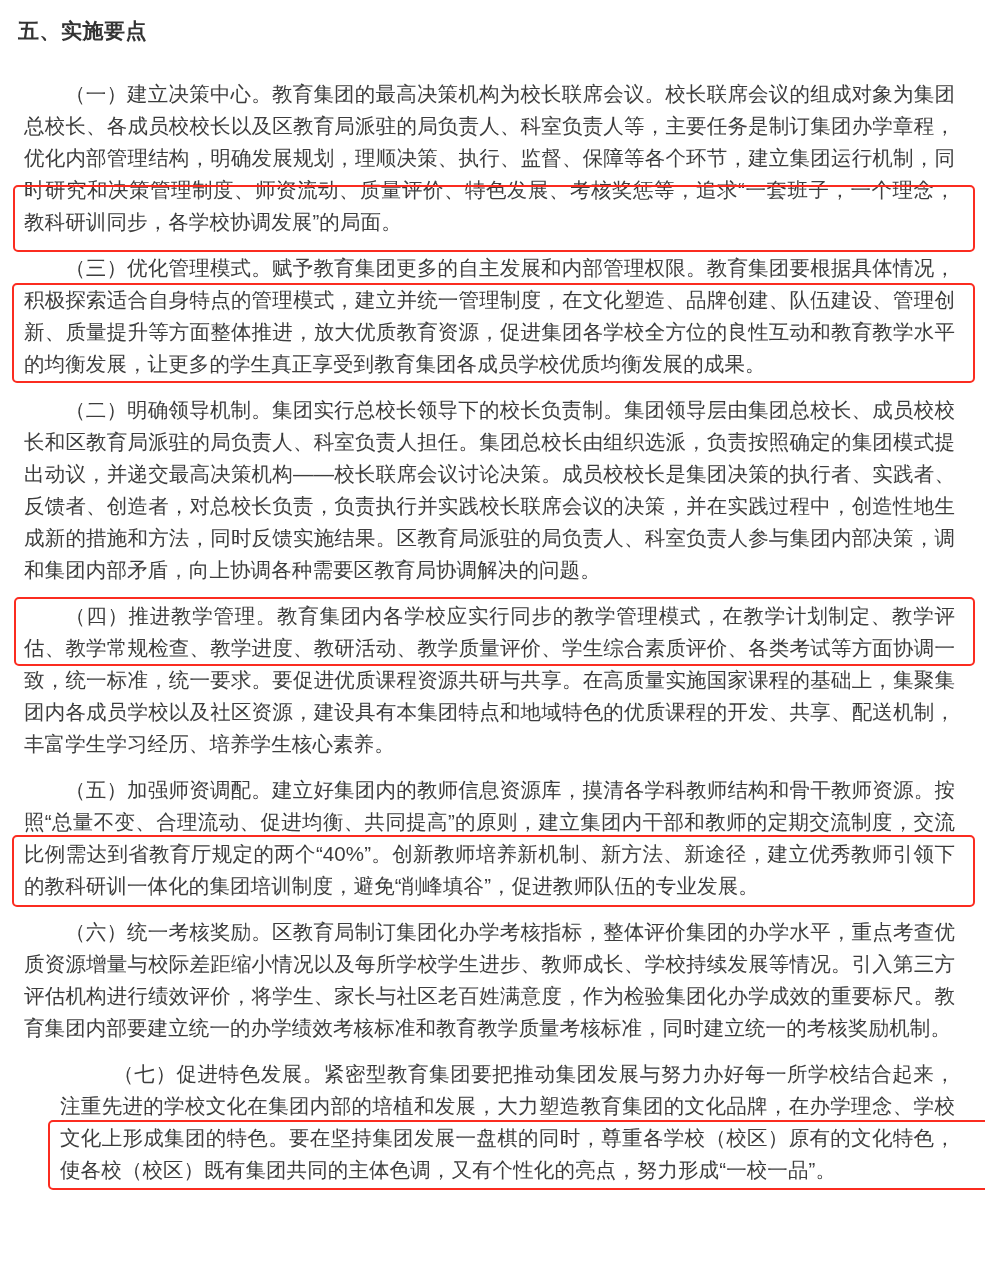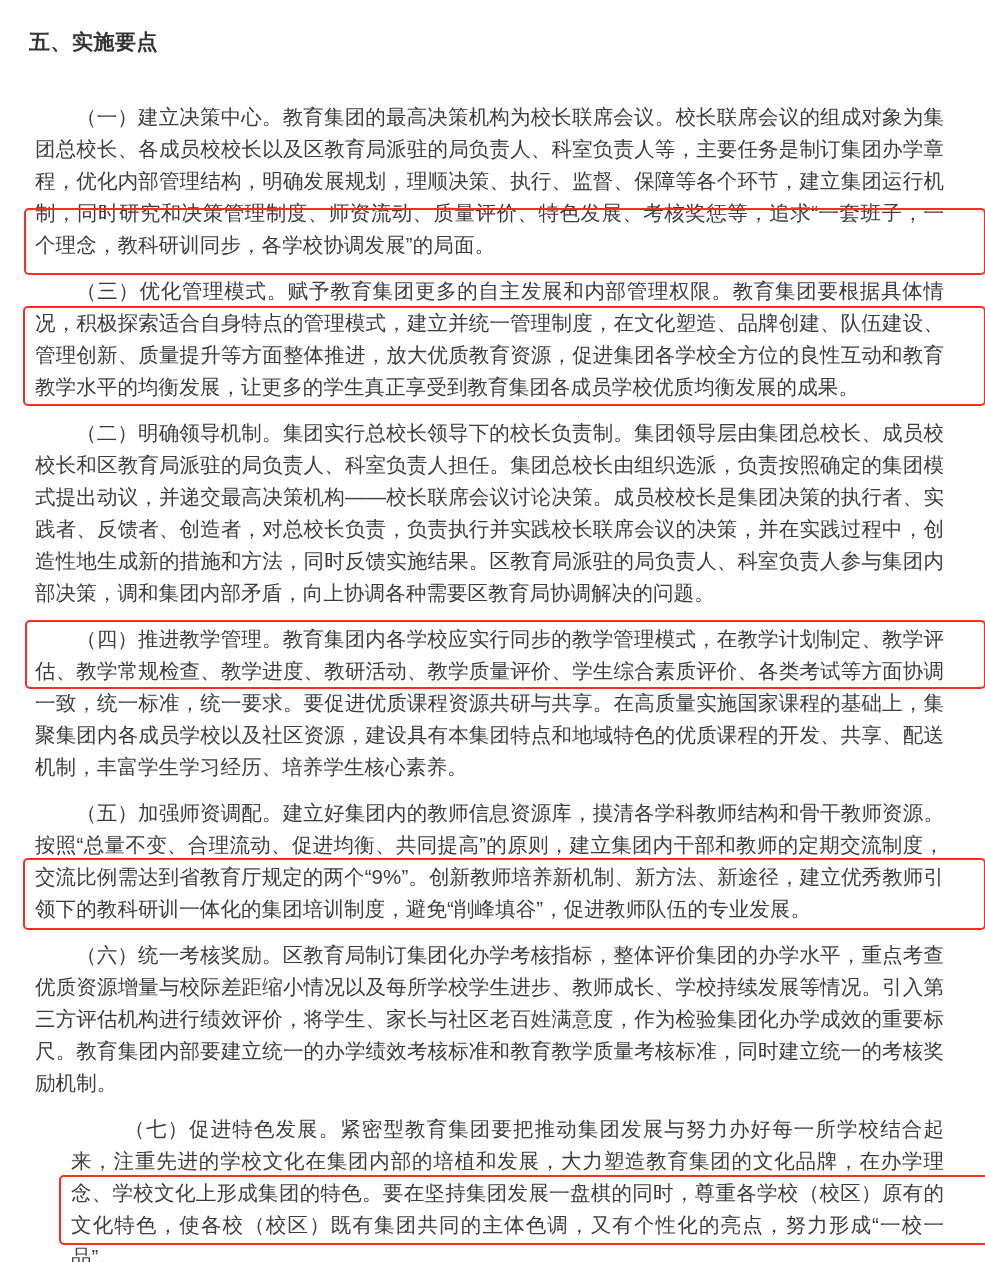--- a/index.html
+++ b/index.html
@@ -11,21 +11,21 @@
     width: 985px;
     height: 1262px;
     font-family: "Liberation Sans", "DejaVu Sans", sans-serif;
     color: #3a3a3a;
     overflow: hidden;
   }
   .page {
     position: relative;
     width: 985px;
     height: 1262px;
-    padding: 15px;
+    padding: 4px;
     box-sizing: border-box;
     background: #ffffff;
   }
   .section-title {
     font-size: 21px;
     font-weight: bold;
     color: #333333;
     letter-spacing: 0.5px;
     padding: 12px 0 0 14px;
     margin: 0;
@@ -44,21 +44,21 @@
     text-justify: inter-ideograph;
     margin: 0;
     padding: 0 4px 0 8px;
   }
   .para + .para {
     margin-top: 14px;
   }
   .indent-1 { text-indent: 2em; }
   .indent-2 { text-indent: 2.6em; margin-left: 36px; }
 
-  .p1 { margin-top: 44px; }
+  .p1 { margin-top: 32px; }
 
   
   .hl-box {
     position: absolute;
     border: 2.5px solid #fb2c20;
     border-radius: 5px;
     box-sizing: border-box;
     pointer-events: none;
     background: transparent;
   }
@@ -85,21 +85,21 @@
     <p class="para indent-1">
       <span>（二）明确领导机制。集团实行总校长领导下的校长负责制。集团领导层由集团总校长、成员校校长和区教育局派驻的局负责人、科室负责人担任。集团总校长由组织选派，负责按照确定的集团模式提出动议，并递交最高决策机构——校长联席会议讨论决策。成员校校长是集团决策的执行者、实践者、反馈者、创造者，对总校长负责，负责执行并实践校长联席会议的决策，并在实践过程中，创造性地生成新的措施和方法，同时反馈实施结果。区教育局派驻的局负责人、科室负责人参与集团内部决策，调和集团内部矛盾，向上协调各种需要区教育局协调解决的问题。</span>
     </p>
 
     <p class="para indent-1">
       <span>（四）推进教学管理。教育集团内各学校应实行同步的教学管理模式，在教学计划制定、教学评估、教学常规检查、教学进度、教研活动、教学质量评价、学生综合素质评价、各类考试等方面协调一致，统一标准，统一要求。要促进优质课程资源共研与共享。在高质量实施国家课程的基础上，集聚集团内各成员学校以及社区资源，建设具有本集团特点和地域特色的优质课程的开发、共享、配送机制，丰富学生学习经历、培养学生核心素养。</span>
       <span class="hl-box" style="top: -3px; left: -2px; width: 961px; height: 69px; border-color: rgb(251, 44, 32);"></span>
     </p>
 
     <p class="para indent-1">
-      <span>（五）加强师资调配。建立好集团内的教师信息资源库，摸清各学科教师结构和骨干教师资源。按照“总量不变、合理流动、促进均衡、共同提高”的原则，建立集团内干部和教师的定期交流制度，交流比例需达到省教育厅规定的两个“9%”。创新教师培养新机制、新方法、新途径，建立优秀教师引领下的教科研训一体化的集团培训制度，避免“削峰填谷”，促进教师队伍的专业发展。</span>
+      <span>（五）加强师资调配。建立好集团内的教师信息资源库，摸清各学科教师结构和骨干教师资源。按照“总量不变、合理流动、促进均衡、共同提高”的原则，建立集团内干部和教师的定期交流制度，交流比例需达到省教育厅规定的两个“40%”。创新教师培养新机制、新方法、新途径，建立优秀教师引领下的教科研训一体化的集团培训制度，避免“削峰填谷”，促进教师队伍的专业发展。</span>
       <span class="hl-box" style="top: 61px; left: -4px; width: 963px; height: 72px; border-color: rgb(251, 44, 32);"></span>
     </p>
 
     <p class="para indent-1">
       <span>（六）统一考核奖励。区教育局制订集团化办学考核指标，整体评价集团的办学水平，重点考查优质资源增量与校际差距缩小情况以及每所学校学生进步、教师成长、学校持续发展等情况。引入第三方评估机构进行绩效评价，将学生、家长与社区老百姓满意度，作为检验集团化办学成效的重要标尺。教育集团内部要建立统一的办学绩效考核标准和教育教学质量考核标准，同时建立统一的考核奖励机制。</span>
     </p>
 
     <p class="para indent-2">
       <span>（七）促进特色发展。紧密型教育集团要把推动集团发展与努力办好每一所学校结合起来，注重先进的学校文化在集团内部的培植和发展，大力塑造教育集团的文化品牌，在办学理念、学校文化上形成集团的特色。要在坚持集团发展一盘棋的同时，尊重各学校（校区）原有的文化特色，使各校（校区）既有集团共同的主体色调，又有个性化的亮点，努力形成“一校一品”。</span>
       <span class="hl-box" style="top: 62px; left: -4px; width: 963px; height: 70px; border-color: rgb(251, 44, 32);"></span>

